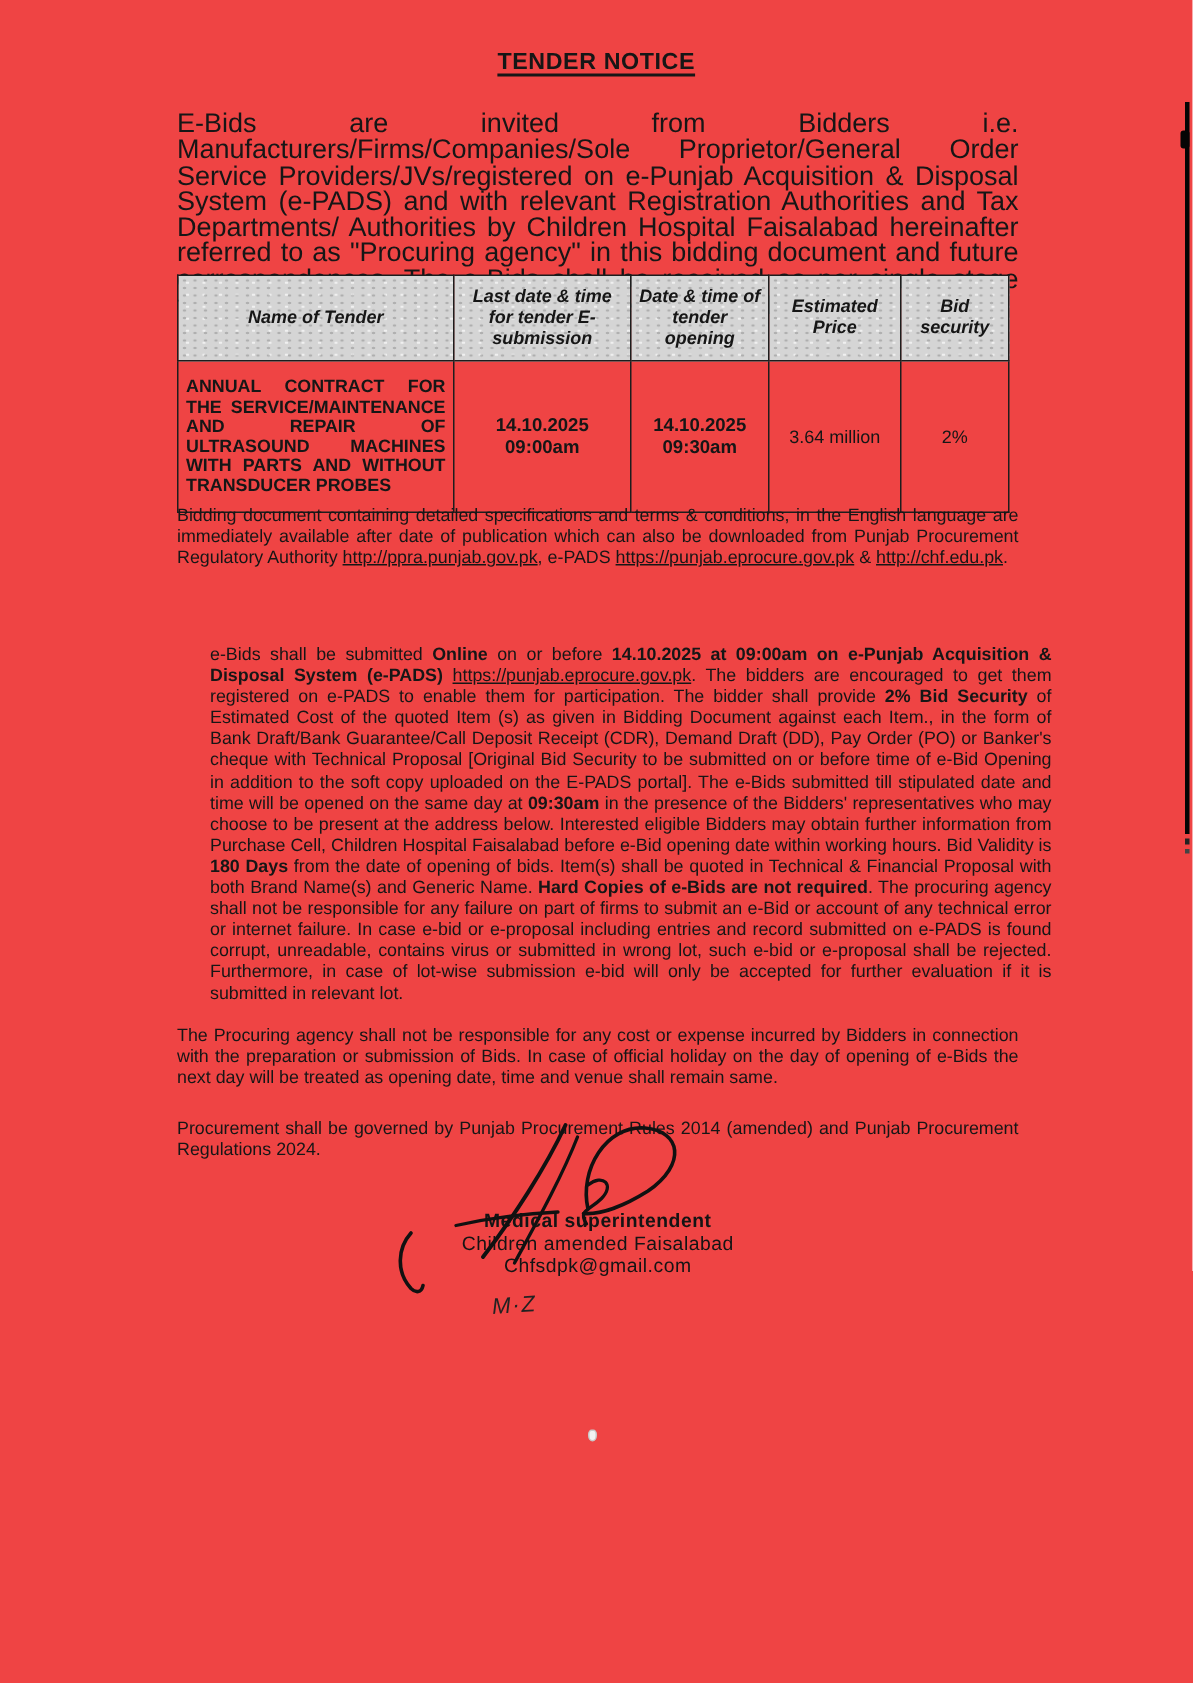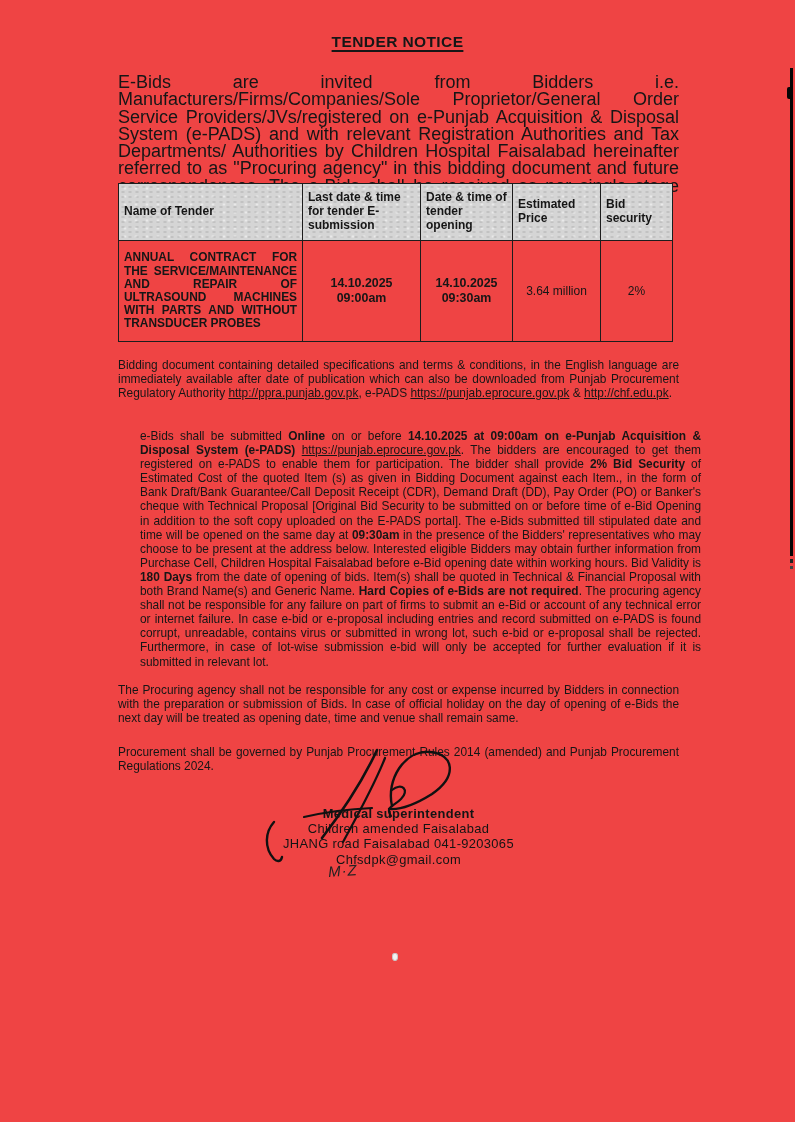--- a/index.html
+++ b/index.html
@@ -15,42 +15,42 @@
   .u{text-decoration:underline;}
   .title{
     position:absolute;top:33px;left:0;width:100%;
     text-align:center;font-size:15.5px;font-weight:bold;
     letter-spacing:.4px;
   }
   .title span{text-decoration:underline;text-decoration-thickness:2px;text-underline-offset:3px;}
   .blk{position:absolute;left:118px;width:561px;text-align:justify;}
   .intro{top:74px;font-size:18px;line-height:17.25px;}
   .p-small{font-size:11.9px;line-height:14.1px;}
-  .p2{top:358px;}
+  .p2{top:336px;}
   .p3{top:429px;margin-left:22px;}
   .p4{top:683px;}
   .p5{top:745px;}
   
   .tbl{
     position:absolute;left:118px;top:183px;
     border-collapse:collapse;table-layout:fixed;width:554px;
   }
   .tbl th,.tbl td{
     border:1.6px solid #1d1d1d;
     vertical-align:middle;
     padding:2px 5px;
   }
   .tbl th{
     background-color:#d5d5d5;
     background-image:
       radial-gradient(rgba(40,40,40,.22) 1px, transparent 1.4px),
       radial-gradient(rgba(255,255,255,.65) 1px, transparent 1.4px);
     background-size:7px 5px, 11px 8px;
     font-size:12px;line-height:13.8px;font-weight:bold;
-    text-align:left;height:52px;
+    text-align:center;height:52px;font-style:italic;
   }
   .tbl td{font-size:12px;}
   td.name-cell{
     font-weight:bold;font-size:11.9px;line-height:13.2px;
     text-align:justify;padding:4px 5px;height:92px;
   }
   td.ctr{text-align:center;}
   td.dt{font-weight:bold;font-size:12.4px;line-height:15px;}
   
   .sig{
@@ -121,21 +121,20 @@
 
   <div class="blk p-small p3"><span>e-Bids shall be submitted </span><span class="b">Online</span><span> on or before </span><span class="b">14.10.2025 at 09:00am on e-Punjab Acquisition &amp; Disposal System (e-PADS)</span><span> </span><span class="u">https://punjab.eprocure.gov.pk</span><span>. The bidders are encouraged to get them registered on e-PADS to enable them for participation. The bidder shall provide </span><span class="b">2% Bid Security</span><span> of Estimated Cost of the quoted Item (s) as given in Bidding Document against each Item., in the form of Bank Draft/Bank Guarantee/Call Deposit Receipt (CDR), Demand Draft (DD), Pay Order (PO) or Banker's cheque with Technical Proposal [Original Bid Security to be submitted on or before time of e-Bid Opening in addition to the soft copy uploaded on the E-PADS portal]. The e-Bids submitted till stipulated date and time will be opened on the same day at </span><span class="b">09:30am</span><span> in the presence of the Bidders' representatives who may choose to be present at the address below. Interested eligible Bidders may obtain further information from Purchase Cell, Children Hospital Faisalabad before e-Bid opening date within working hours. Bid Validity is </span><span class="b">180 Days</span><span> from the date of opening of bids. Item(s) shall be quoted in Technical &amp; Financial Proposal with both Brand Name(s) and Generic Name. </span><span class="b">Hard Copies of e-Bids are not required</span><span>. The procuring agency shall not be responsible for any failure on part of firms to submit an e-Bid or account of any technical error or internet failure. In case e-bid or e-proposal including entries and record submitted on e-PADS is found corrupt, unreadable, contains virus or submitted in wrong lot, such e-bid or e-proposal shall be rejected. Furthermore, in case of lot-wise submission e-bid will only be accepted for further evaluation if it is submitted in relevant lot.</span></div>
 
   <div class="blk p-small p4"><span>The Procuring agency shall not be responsible for any cost or expense incurred by Bidders in connection with the preparation or submission of Bids. In case of official holiday on the day of opening of e-Bids the next day will be treated as opening date, time and venue shall remain same.</span></div>
 
   <div class="blk p-small p5"><span>Procurement shall be governed by Punjab Procurement Rules 2014 (amended) and Punjab Procurement Regulations 2024.</span></div>
 
   <div class="sig">
     <div class="s1">Medical superintendent</div>
     <div>Children amended Faisalabad</div>
-    <div>JHANG road Faisalabad 041-9203065</div>
     <div>Chfsdpk@gmail.com</div>
   </div>
 
   <div class="initials">M·Z</div>
 
   <svg class="sig-svg" width="230" height="150" viewBox="0 0 230 150">
     <g fill="none" stroke="#111" stroke-linecap="round">
 
       <path d="M146 68 C 140 42, 158 12, 184 14 C 208 16, 212 38, 186 56 C 170 66, 154 72, 143 71" stroke-width="2.4"></path>
 

